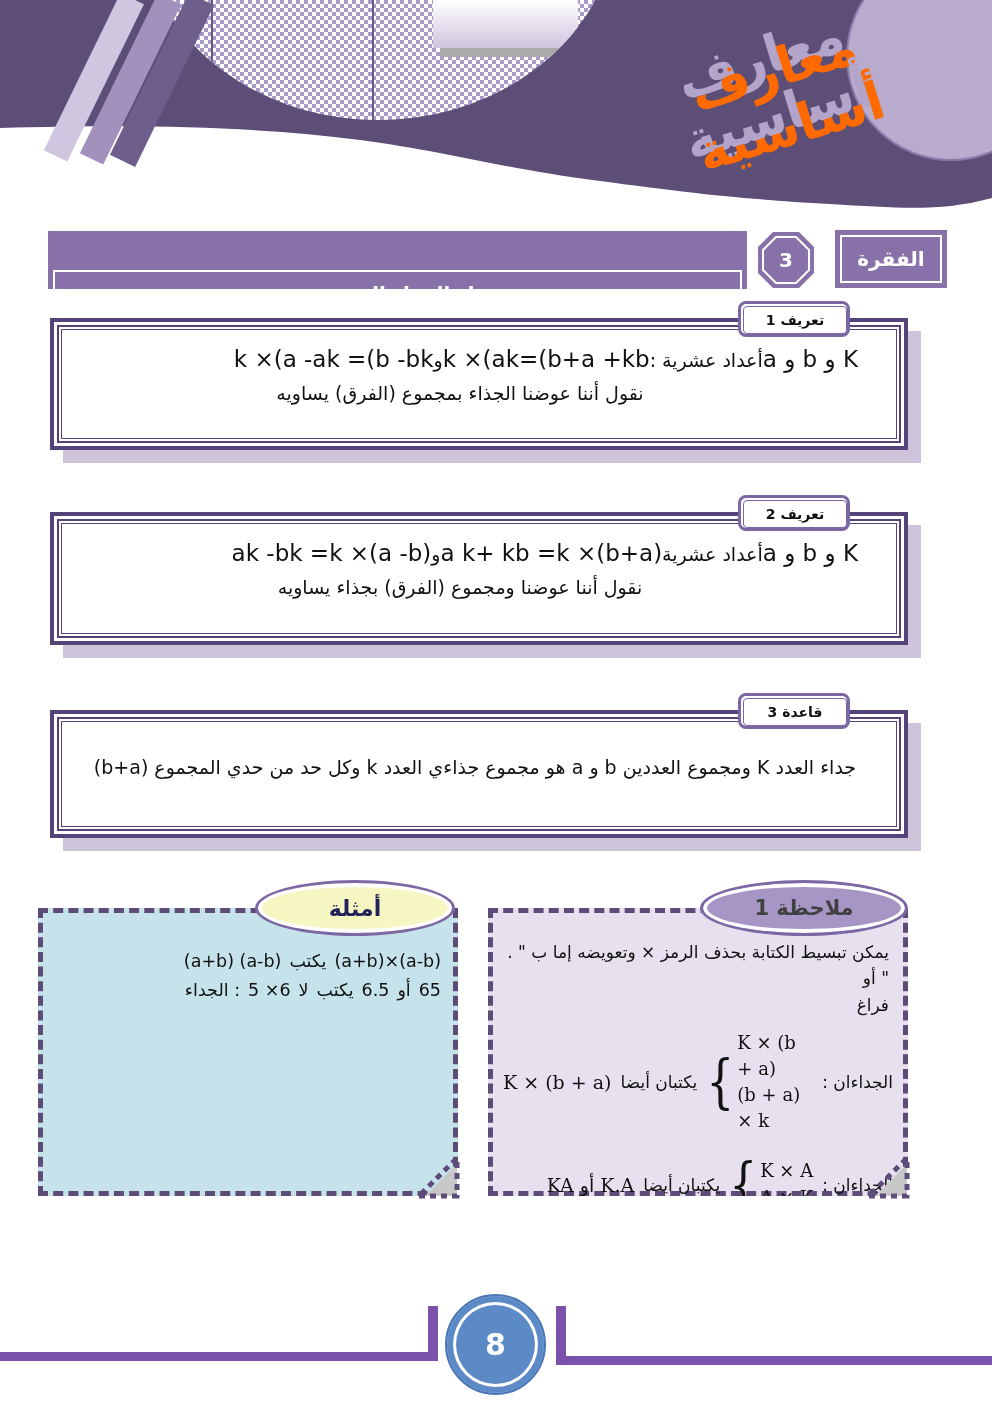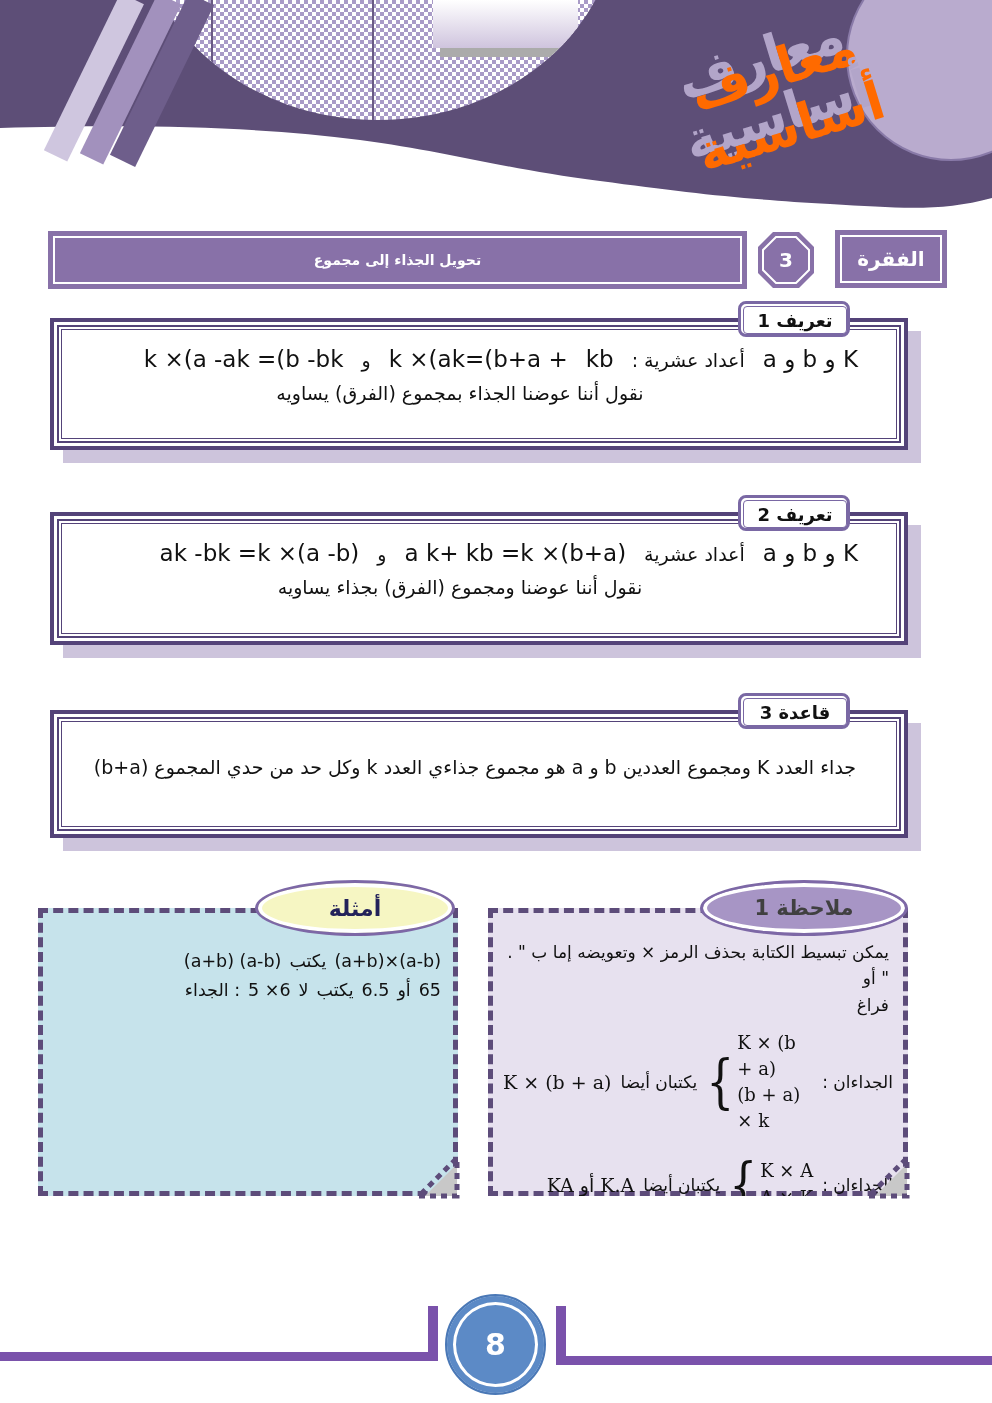--- a/index.html
+++ b/index.html
@@ -14,41 +14,41 @@
          text-shadow:-9px -15px 0 #b2a5c9;font-family:"DejaVu Sans",sans-serif;}
 
   
   .purple-box{background:#8871a8;padding:5px;box-sizing:border-box;position:absolute;}
   .white-inner{border:2px solid #ffffff;width:100%;height:100%;display:flex;
                align-items:center;justify-content:center;color:#ffffff;font-weight:bold;
                box-sizing:border-box;}
   #sec-label{left:835px;top:230px;width:112px;height:58px;}
   #sec-label .white-inner{font-size:20px;}
   #sec-title{left:48px;top:231px;width:699px;height:58px;}
-  #sec-title .white-inner{font-size:14px;}
+  #sec-title .white-inner{font-size:20px;margin-top:34px;}
   #octagon{position:absolute;left:755px;top:229px;width:62px;height:62px;}
   #octagon .oct-num{position:absolute;inset:0;display:flex;align-items:center;
                     justify-content:center;color:#fff;font-weight:bold;font-size:20px;}
 
   
   .defbox{position:absolute;left:50px;width:858px;}
   #def1{top:318px;height:132px;}
   #def2{top:512px;height:133px;}
   #rule3{top:710px;height:128px;}
   .boxshadow{position:absolute;left:13px;top:13px;width:100%;height:100%;background:#cdc4dc;}
   .f1{position:relative;border:4px solid #544379;padding:3px;background:#ffffff;
       height:100%;box-sizing:border-box;z-index:1;}
   .f2{border:2px solid #544379;padding:2px;height:100%;box-sizing:border-box;}
   .f3{border:1px solid #544379;height:100%;box-sizing:border-box;position:relative;}
   .tab{position:absolute;top:-17px;right:58px;width:112px;height:36px;background:#ffffff;
        border:3px solid #7a68a4;border-radius:8px;padding:2px;box-sizing:border-box;z-index:5;}
   .tab-inner{border:1px solid #7a68a4;border-radius:4px;width:100%;height:100%;
              display:flex;align-items:center;justify-content:center;font-weight:bold;
-             font-size:18px;direction:rtl;color:#111;}
-  .fline{display:flex;justify-content:flex-end;align-items:baseline;gap:18px;direction:ltr;
+             font-size:14px;direction:rtl;color:#111;}
+  .fline{display:flex;justify-content:flex-end;align-items:baseline;gap:0;direction:ltr;
          font-size:23px;padding-right:38px;margin-top:16px;white-space:nowrap;}
   .fline .ar{direction:rtl;font-size:19px;}
   .nline{direction:rtl;text-align:center;font-size:19px;padding-right:38px;margin-top:10px;}
   #rule3 .nline{margin-top:34px;padding-right:26px;padding-left:18px;}
 
   
   .panel-wrap{position:absolute;top:908px;width:420px;height:288px;}
   #examples-wrap{left:38px;}
   #note-wrap{left:488px;}
   .panel{position:absolute;inset:0;border:5px dashed #5d4c7a;box-sizing:border-box;

